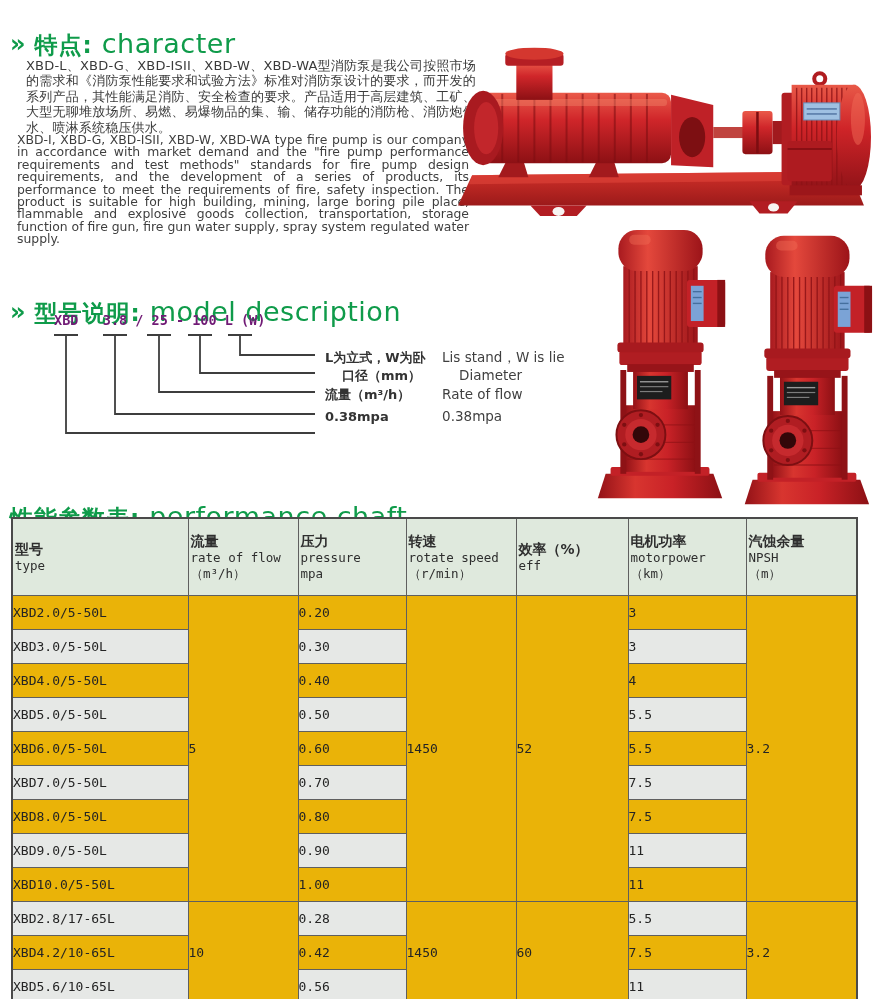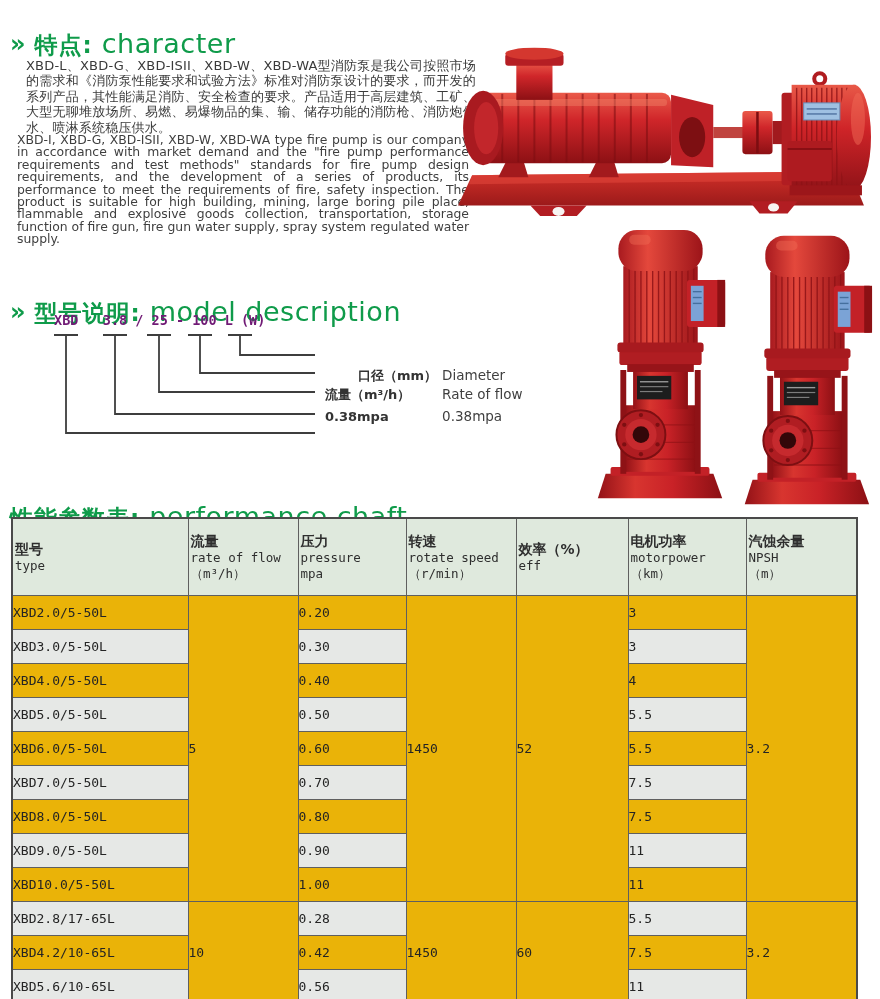--- a/index.html
+++ b/index.html
@@ -31,21 +31,21 @@
   
   .model-diagram{position:absolute;top:308px;left:30px;width:600px;height:160px;}
   .model-code{position:absolute;left:24px;top:4px;margin:0;
               font-family:"DejaVu Sans Mono",monospace;font-size:13.5px;font-weight:700;
               color:#701a75;letter-spacing:0;white-space:pre;}
   .model-lines{position:absolute;left:0;top:0;width:600px;height:160px;}
   .dlabel{position:absolute;white-space:nowrap;}
   .dlabel .zh{display:inline-block;width:112px;font-size:13px;font-weight:700;color:#333;}
   .dlabel .en{display:inline-block;font-size:13.5px;font-weight:400;color:#3f3f3f;}
   .dl-r1{top:39px;left:295px;}
-  .dl-r2{top:57px;left:295px;text-align:right;}
+  .dl-r2{top:57px;left:312px;}
   .dl-r3{top:76px;left:295px;}
   .dl-r4{top:98px;left:295px;}
   .dl-r5{top:117px;left:295px;}
 
   
   .perf-table{position:absolute;top:517px;left:11px;width:845px;border-collapse:collapse;
               table-layout:fixed;border:2px solid #4a4a4a;
               font-family:"DejaVu Sans Mono","DejaVu Sans",monospace;}
   .perf-table th,.perf-table td{border:1px solid #5f5f5f;text-align:left;vertical-align:middle;}
   .perf-table th{background:#dfe9dd;height:72px;padding:2px;font-weight:400;}
@@ -172,20 +172,24 @@
     <p class="model-code">XBD   3.8 / 25 - 100 L (W)</p>
     <svg class="model-lines" viewBox="0 0 600 160">
       <g fill="none" stroke="#3e3e3e" stroke-width="1.8">
         <path d="M24,27 H48 M36,27 V125 H285"></path>
         <path d="M73,27 H97 M85,27 V106 H285"></path>
         <path d="M117,27 H141 M129,27 V84 H285"></path>
         <path d="M158,27 H182 M170,27 V65 H285"></path>
         <path d="M198,27 H222 M210,27 V47 H285"></path>
       </g>
     </svg>
+    <div class="dlabel dl-r1">
+      <span class="zh">L为立式，W为卧</span>
+      <span class="en">Lis stand，W is lie</span>
+    </div>
     <div class="dlabel dl-r2">
       <span class="zh">口径（mm）</span>
       <span class="en">Diameter</span>
     </div>
     <div class="dlabel dl-r3">
       <span class="zh">流量（m³/h）</span>
       <span class="en">Rate of flow</span>
     </div>
     <div class="dlabel dl-r4">
       <span class="zh">0.38mpa</span>

